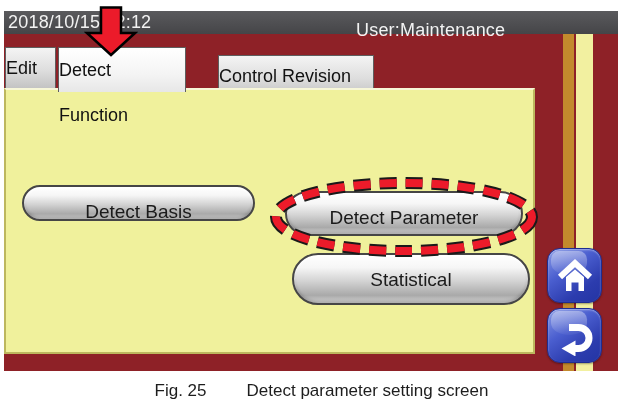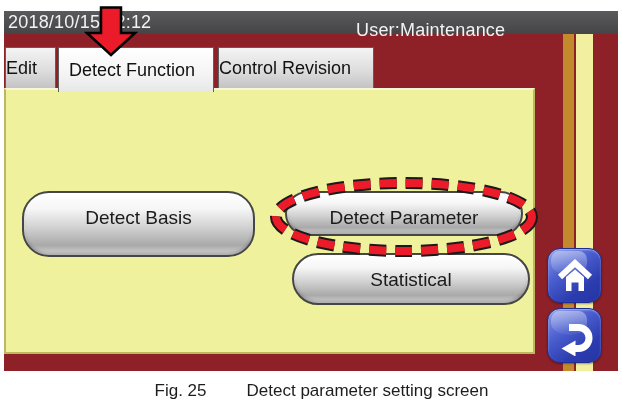--- a/index.html
+++ b/index.html
@@ -19,35 +19,35 @@
   
   .stripe-gold { position:absolute; left:559px; top:23px; width:11px; height:337px; background:#c38a2d; }
   .stripe-pale { position:absolute; left:572px; top:23px; width:17px; height:337px; background:#f2f0a0; }
 
   
   .tab { position:absolute; border:1px solid #5e5e5e; border-bottom:none;
     background:linear-gradient(180deg,#f4f4f4 0%,#dedede 55%,#c3c3c3 100%);
     color:#111; font-size:18px; text-align:left; cursor:pointer; }
   .tab .tab-label { display:block; width:100%; }
   .tab-edit { left:1px; top:36px; width:51px; height:41px; line-height:41px; }
-  .tab-detect { left:54px; top:36px; width:156px; height:45px; line-height:45px;
-    background:linear-gradient(180deg,#ffffff 0%,#f4f4f4 60%,#e7e7e7 100%); z-index:2;padding-left:10px; }
-  .tab-control { left:214px; top:36px; width:156px; height:41px; line-height:41px; }
+  .tab-detect { left:54px; top:36px; width:128px; height:45px; line-height:45px;
+    background:linear-gradient(180deg,#ffffff 0%,#f4f4f4 60%,#e7e7e7 100%); z-index:2; }
+  .tab-control { left:214px; top:44px; width:156px; height:41px; line-height:41px; }
 
   
   .panel { position:absolute; left:0; top:77px; width:531px; height:266px;
     background:#f0f19c; border:2px solid #bdb75e; border-top:2px solid #f7f7d8; z-index:1; }
 
   
   .pill { position:absolute; border:2px solid #464646; border-radius:27px;
     background:linear-gradient(180deg,#ffffff 0%,#f6f6f6 26%,#d2d2d2 55%,#a9a9a9 84%,#d3d3d3 100%);
     box-shadow: inset 0 2px 2px rgba(255,255,255,.9), inset 0 -2px 3px rgba(0,0,0,.18);
     font-size:19px; color:#1b1b1b; text-align:center; cursor:pointer; }
   .pill .pill-label { display:block; width:100%; }
-  .btn-detect-basis { left:16px;  top:101px; width:233px; height:66px; line-height:49px; }
+  .btn-detect-basis { left:16px;  top:95px; width:233px; height:36px; line-height:49px; }
   .btn-do           { left:16px;  top:163px; width:233px; height:52px; line-height:49px; }
   .btn-detect-param { left:279px; top:101px; width:238px; height:45px; line-height:49px; }
   .btn-statistical  { left:286px; top:163px; width:238px; height:52px; line-height:49px; }
 
   
   .ellipse-annot { position:absolute; left:261px; top:86px; width:274px; height:82px; z-index:3; pointer-events:none; }
 
   
   .arrow-annot { position:absolute; left:84px; top:6px; width:54px; height:51px; z-index:6; pointer-events:none; }
 

